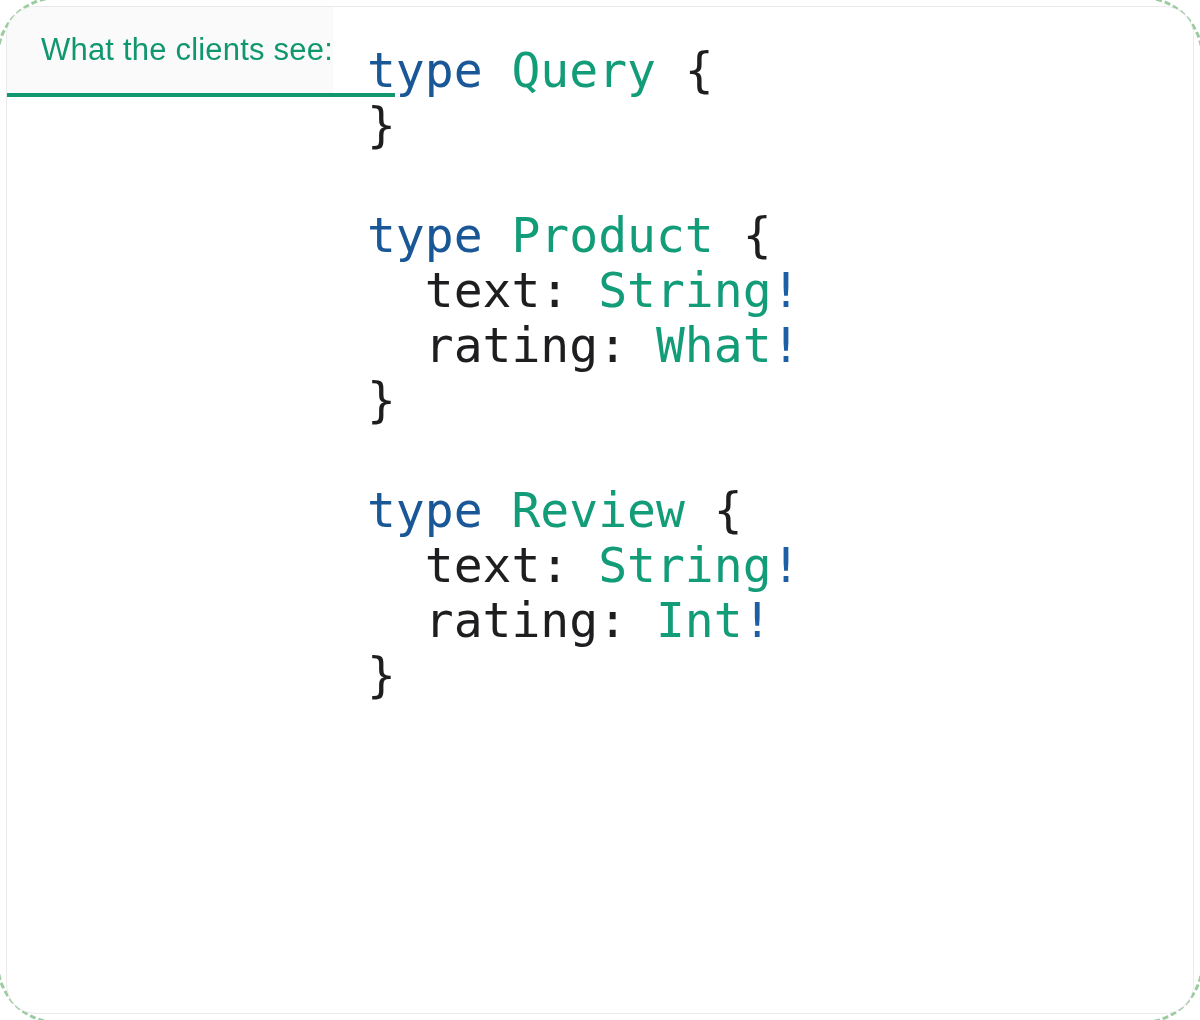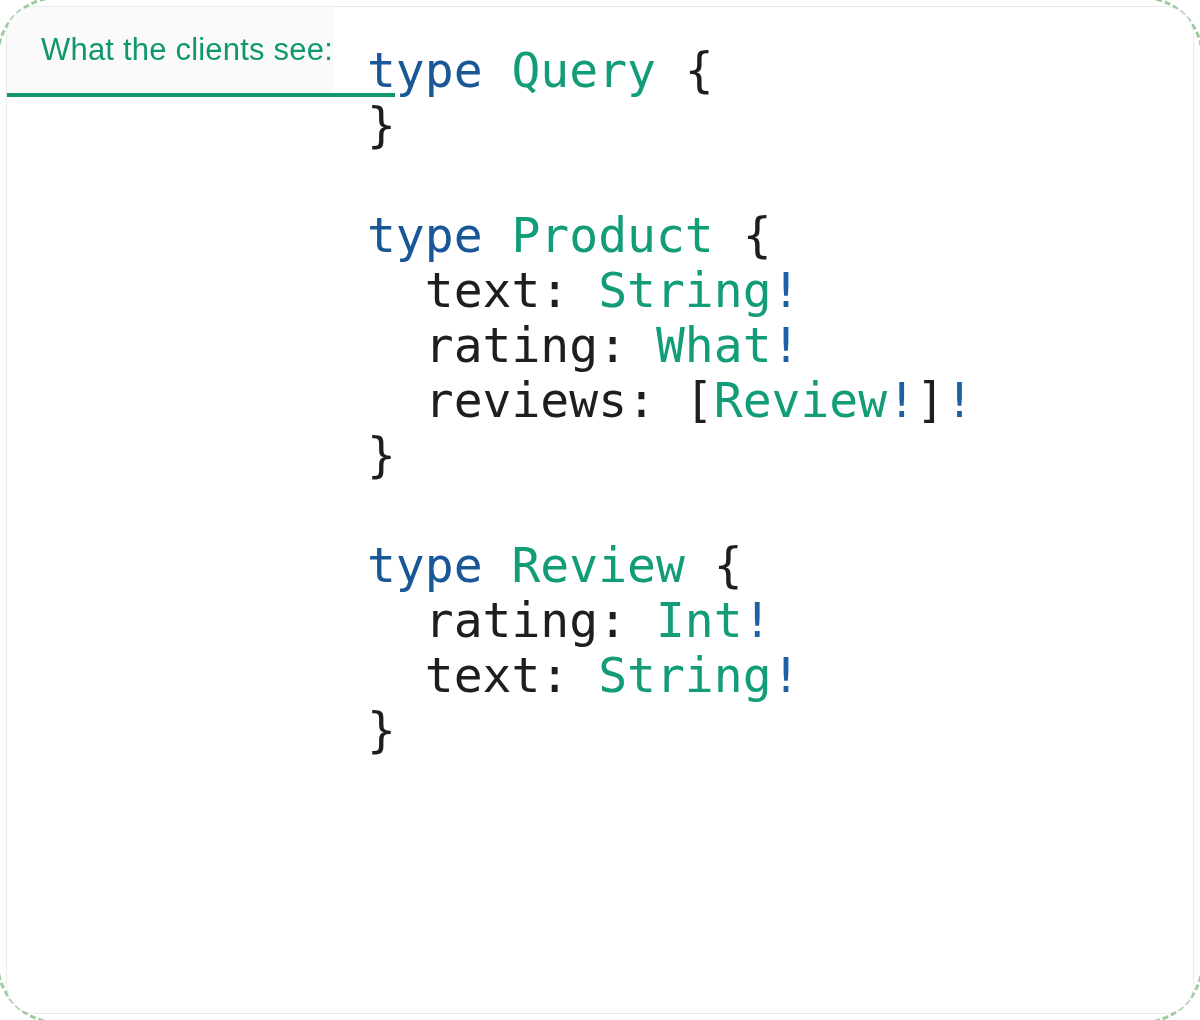--- a/index.html
+++ b/index.html
@@ -107,23 +107,22 @@
       <div class="tab-underline"></div>
     </div>
 
     <div class="code-area">
         <div class="code-line"><span class="tok-kw">type</span><span class="tok-pl"> </span><span class="tok-ty">Query</span><span class="tok-pl"> {</span></div>
         <div class="code-line"><span class="tok-pl">}</span></div>
         <div class="code-line">&nbsp;</div>
         <div class="code-line"><span class="tok-kw">type</span><span class="tok-pl"> </span><span class="tok-ty">Product</span><span class="tok-pl"> {</span></div>
         <div class="code-line"><span class="tok-pl">  text: </span><span class="tok-ty">String</span><span class="tok-bang">!</span></div>
         <div class="code-line"><span class="tok-pl">  rating: </span><span class="tok-ty">What</span><span class="tok-bang">!</span></div>
-        <div class="code-line"><span class="tok-pl">  reviews: [</span><span class="tok-ty">Review</span><span class="tok-bang">!</span><span class="tok-pl">]</span><span class="tok-bang">!</span></div>
         <div class="code-line"><span class="tok-pl">}</span></div>
         <div class="code-line">&nbsp;</div>
         <div class="code-line"><span class="tok-kw">type</span><span class="tok-pl"> </span><span class="tok-ty">Review</span><span class="tok-pl"> {</span></div>
+        <div class="code-line"><span class="tok-pl">  text: </span><span class="tok-ty">String</span><span class="tok-bang">!</span></div>
         <div class="code-line"><span class="tok-pl">  rating: </span><span class="tok-ty">Int</span><span class="tok-bang">!</span></div>
-        <div class="code-line"><span class="tok-pl">  text: </span><span class="tok-ty">String</span><span class="tok-bang">!</span></div>
         <div class="code-line"><span class="tok-pl">}</span></div>
       </div>
 
   </div>
 </div>
 
 </body></html>

